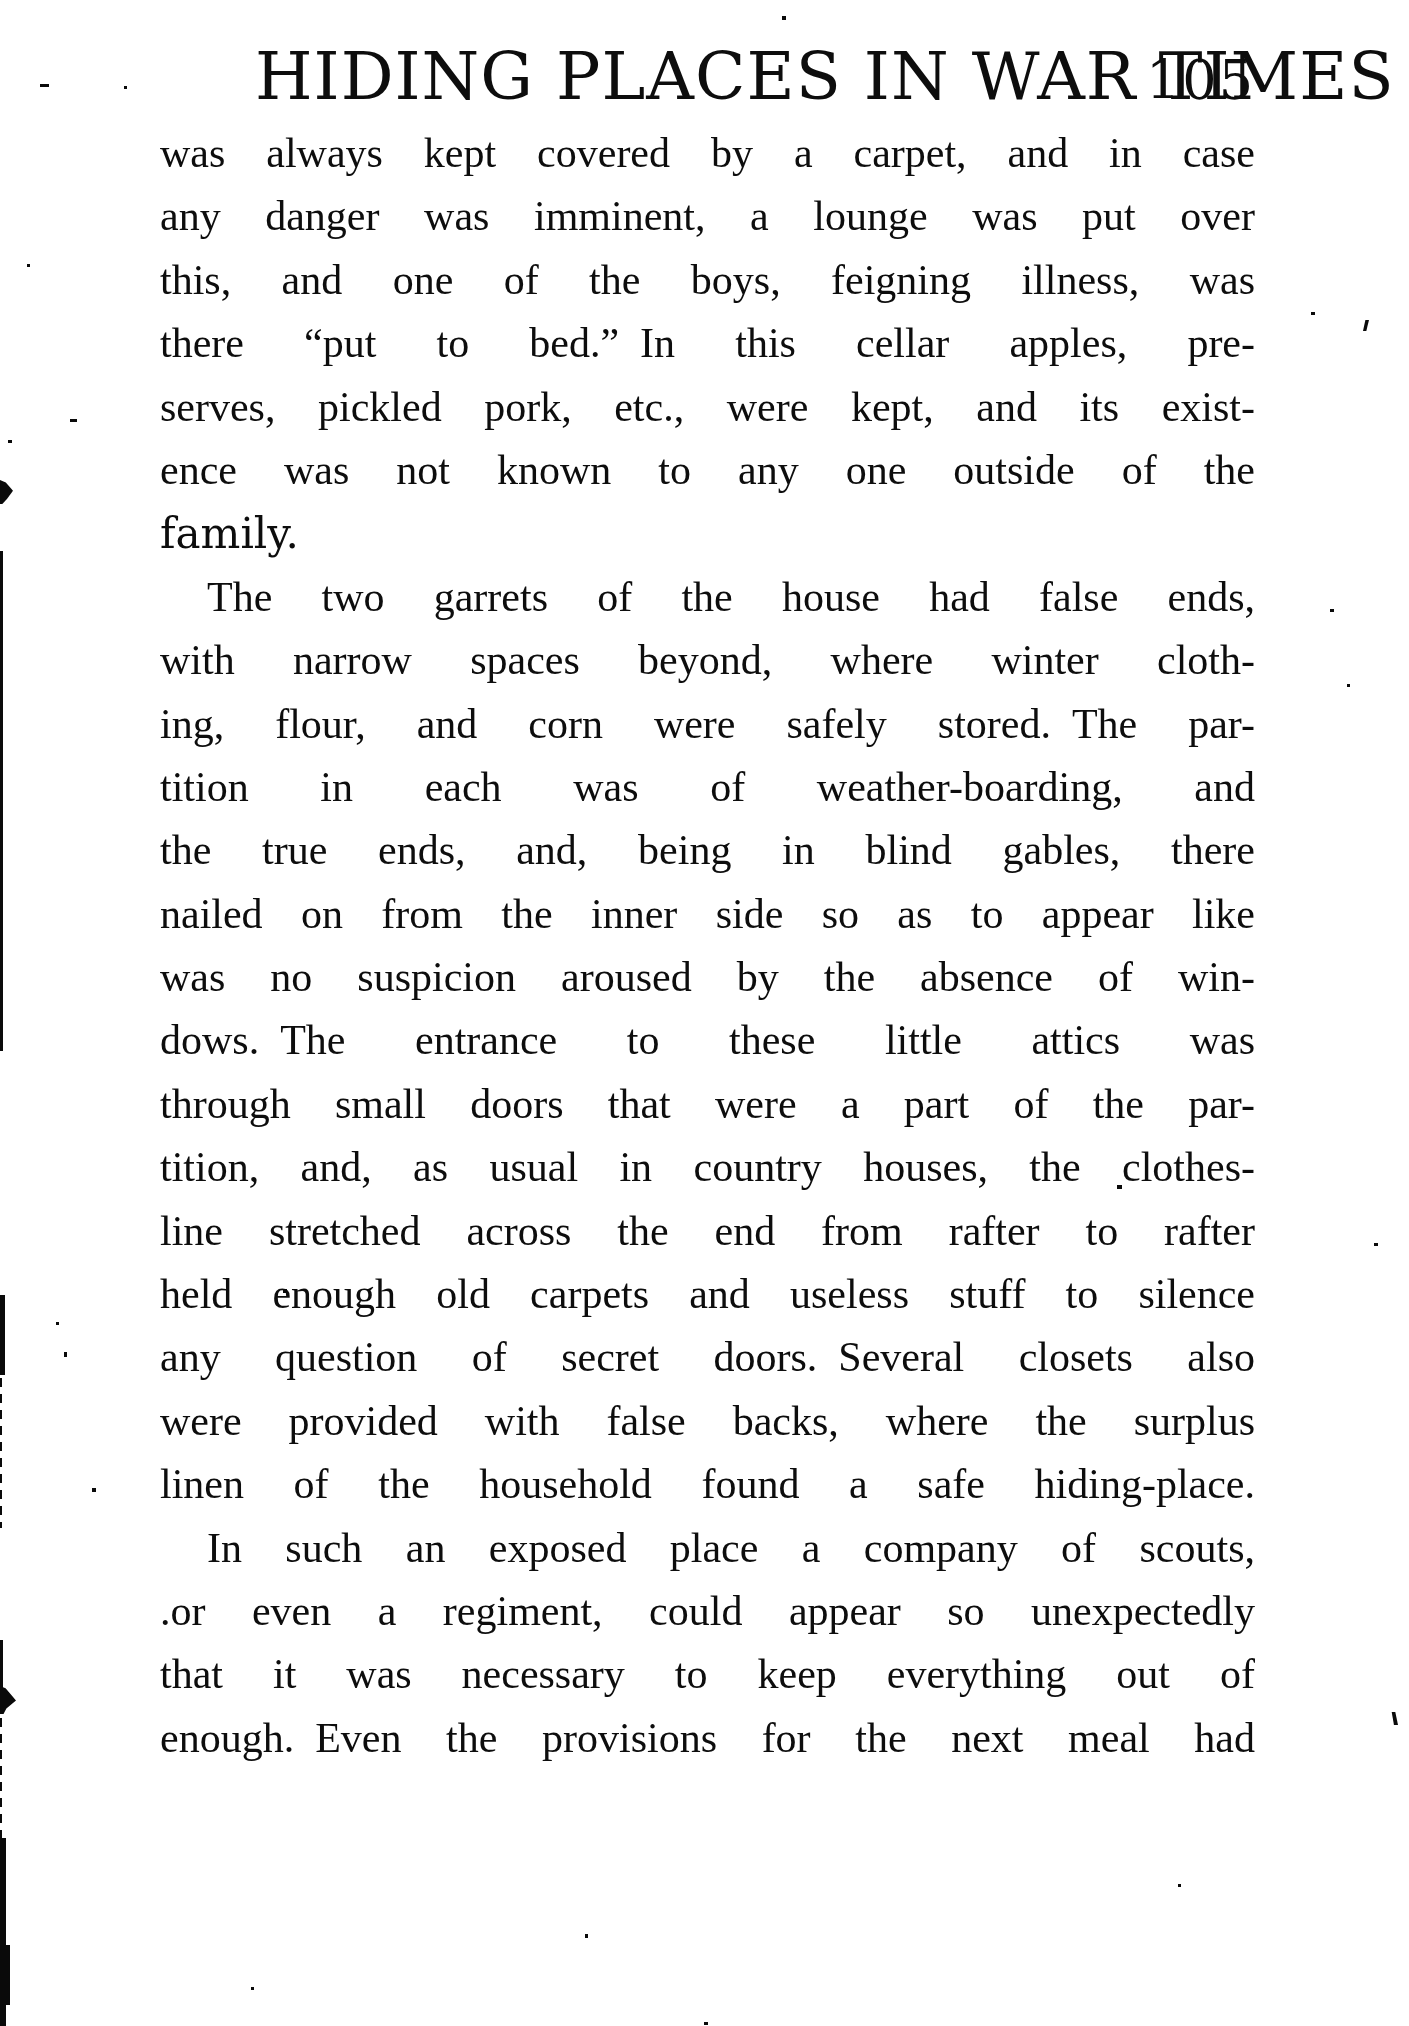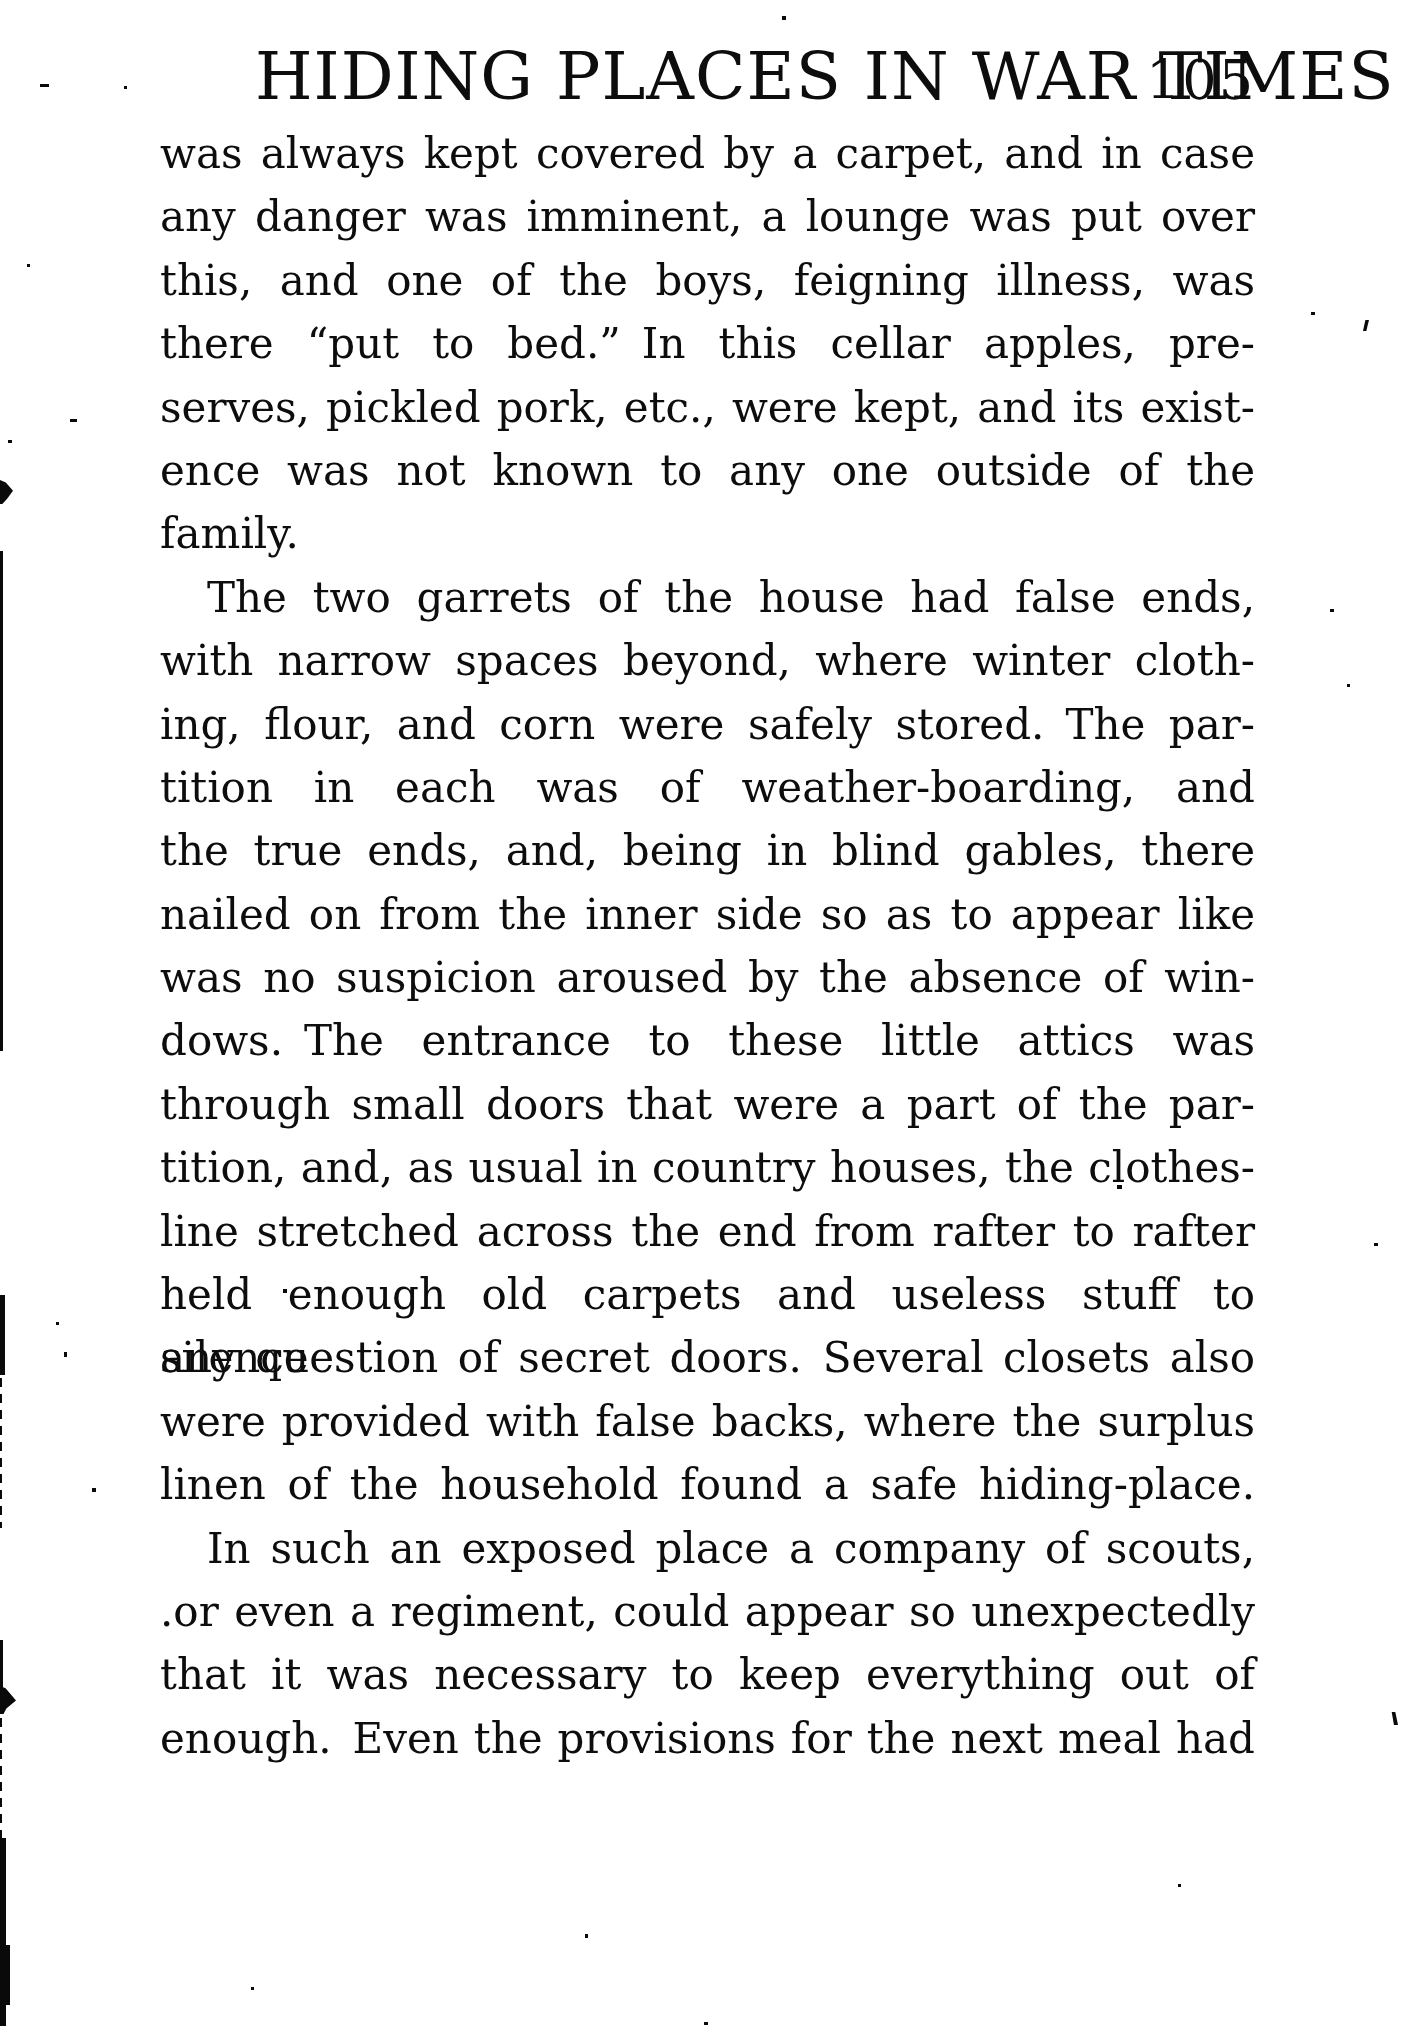--- a/index.html
+++ b/index.html
@@ -26,21 +26,21 @@
     letter-spacing:2px;
   }
   .text-block{
     position:absolute;left:160px;top:122px;width:1095px;
     font-size:42px;
   }
   .line{
     height:63.4px;line-height:63.4px;white-space:nowrap;overflow:visible;
   }
   .line.j{
-    text-align:justify;text-align-last:justify;white-space:normal;
+    text-align:justify;text-align-last:justify;white-space:normal;font-family:Liberation Serif, serif;
   }
   .line.ind{text-indent:47px;}
   
   .art{position:absolute;background:#0a0a0a;}
   .blob1{clip-path:polygon(0 0,45% 10%,100% 45%,55% 78%,18% 100%,0 100%);}
   .blob2{clip-path:polygon(0 0,35% 8%,100% 52%,40% 80%,22% 100%,0 100%);}
   .dashes{
     background:repeating-linear-gradient(to bottom,#0a0a0a 0 9px,transparent 9px 16px);
   }
 </style>

